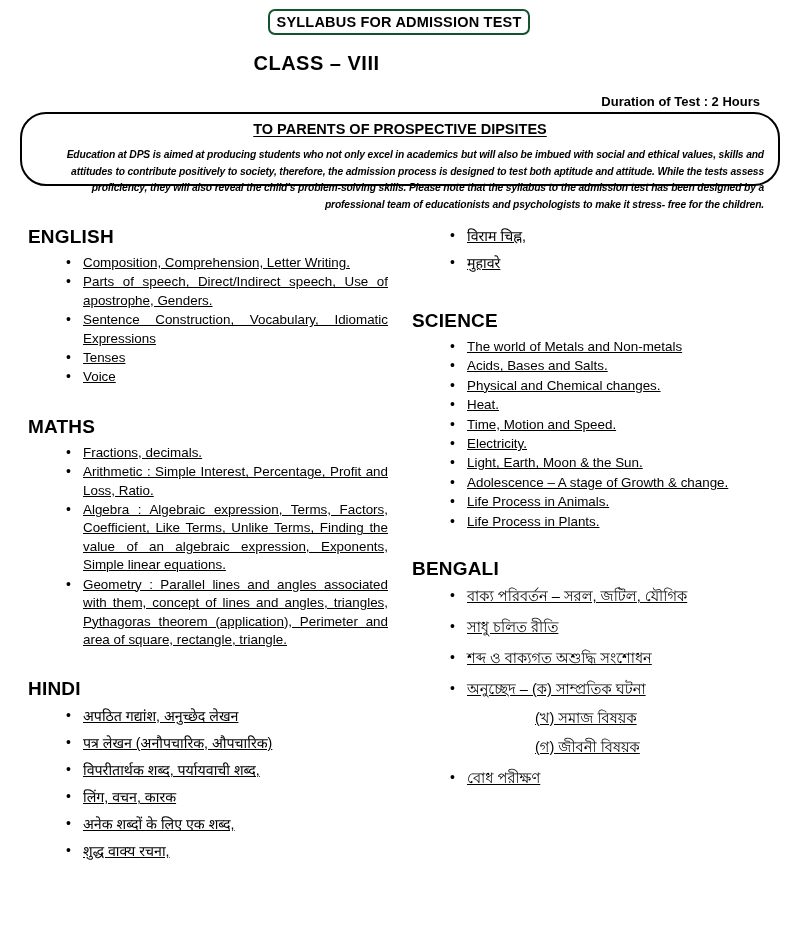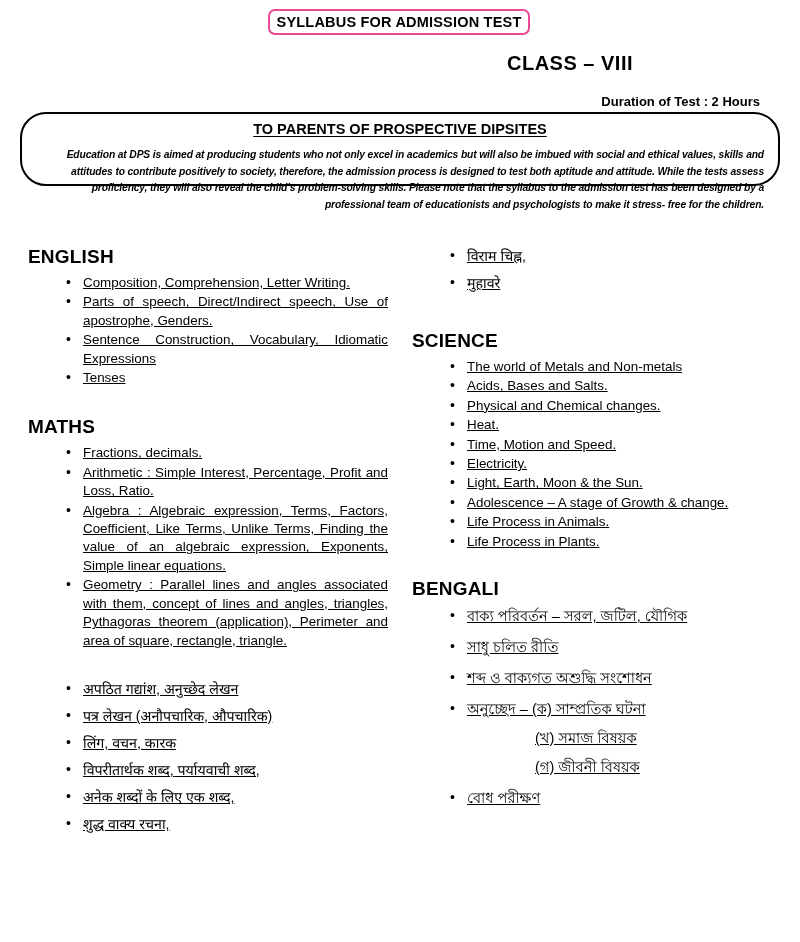--- a/index.html
+++ b/index.html
@@ -16,41 +16,41 @@
     overflow: hidden;
   }
 
   
   .title-box {
     position: absolute;
     left: 268px;
     top: 9px;
     width: 262px;
     height: 26px;
-    border: 2px solid #ec4899;
+    border: 2px solid #14532d;
     border-radius: 7px;
     box-sizing: border-box;
     display: flex;
     align-items: center;
     justify-content: center;
   }
   .title-box-text {
     font-size: 14.5px;
     font-weight: bold;
     letter-spacing: 0.2px;
     white-space: nowrap;
   }
 
   
   .class-line {
     position: absolute;
     left: 0;
     top: 52px;
     width: 633px;
-    text-align: right;
+    text-align: center;
     font-size: 20px;
     font-weight: bold;
     letter-spacing: 0.5px;
   }
 
   
   .duration {
     position: absolute;
     right: 40px;
     top: 94px;
@@ -92,21 +92,21 @@
     font-style: italic;
     font-weight: bold;
     line-height: 16.6px;
     text-align: right;
     letter-spacing: -0.15px;
   }
 
   
   .col {
     position: absolute;
-    top: 246px;
+    top: 226px;
   }
   .col-left  { left: 28px;  width: 360px; }
   .col-right { left: 412px; width: 370px; }
 
   .subject {
     font-size: 19px;
     font-weight: bold;
     letter-spacing: 0.2px;
     margin: 0 0 6px 0;
   }
@@ -177,43 +177,45 @@
 
 <div class="col col-left">
 
   <div class="section">
     <div class="subject">ENGLISH</div>
     <ul class="items">
       <li>Composition, Comprehension, Letter Writing.</li>
       <li class="justify">Parts of speech, Direct/Indirect speech, Use of apostrophe, Genders.</li>
       <li class="justify">Sentence Construction, Vocabulary, Idiomatic Expressions</li>
       <li>Tenses</li>
+      <li>Voice</li>
     </ul>
   </div>
 
   <div class="gap-english"></div>
 
   <div class="section">
     <div class="subject">MATHS</div>
     <ul class="items">
       <li>Fractions, decimals.</li>
       <li class="justify">Arithmetic : Simple Interest, Percentage, Profit and Loss, Ratio.</li>
       <li class="justify">Algebra : Algebraic expression, Terms, Factors, Coefficient, Like Terms, Unlike Terms, Finding the value of an algebraic expression, Exponents, Simple linear equations.</li>
       <li class="justify">Geometry : Parallel lines and angles associated with them, concept of lines and angles, triangles, Pythagoras theorem (application), Perimeter and area of square, rectangle, triangle.</li>
     </ul>
   </div>
 
   <div class="gap-maths"></div>
 
   <div class="section">
+    <div class="subject">HINDI</div>
     <ul class="items indic">
       <li>अपठित गद्यांश, अनुच्छेद लेखन</li>
       <li>पत्र लेखन (अनौपचारिक, औपचारिक)</li>
+      <li>विपरीतार्थक शब्द, पर्यायवाची शब्द,</li>
       <li>लिंग, वचन, कारक</li>
-      <li>विपरीतार्थक शब्द, पर्यायवाची शब्द,</li>
       <li>अनेक शब्दों के लिए एक शब्द,</li>
       <li>शुद्ध वाक्य रचना,</li>
     </ul>
   </div>
 
 </div>
 
 <div class="col col-right">
 
   <div class="section">

